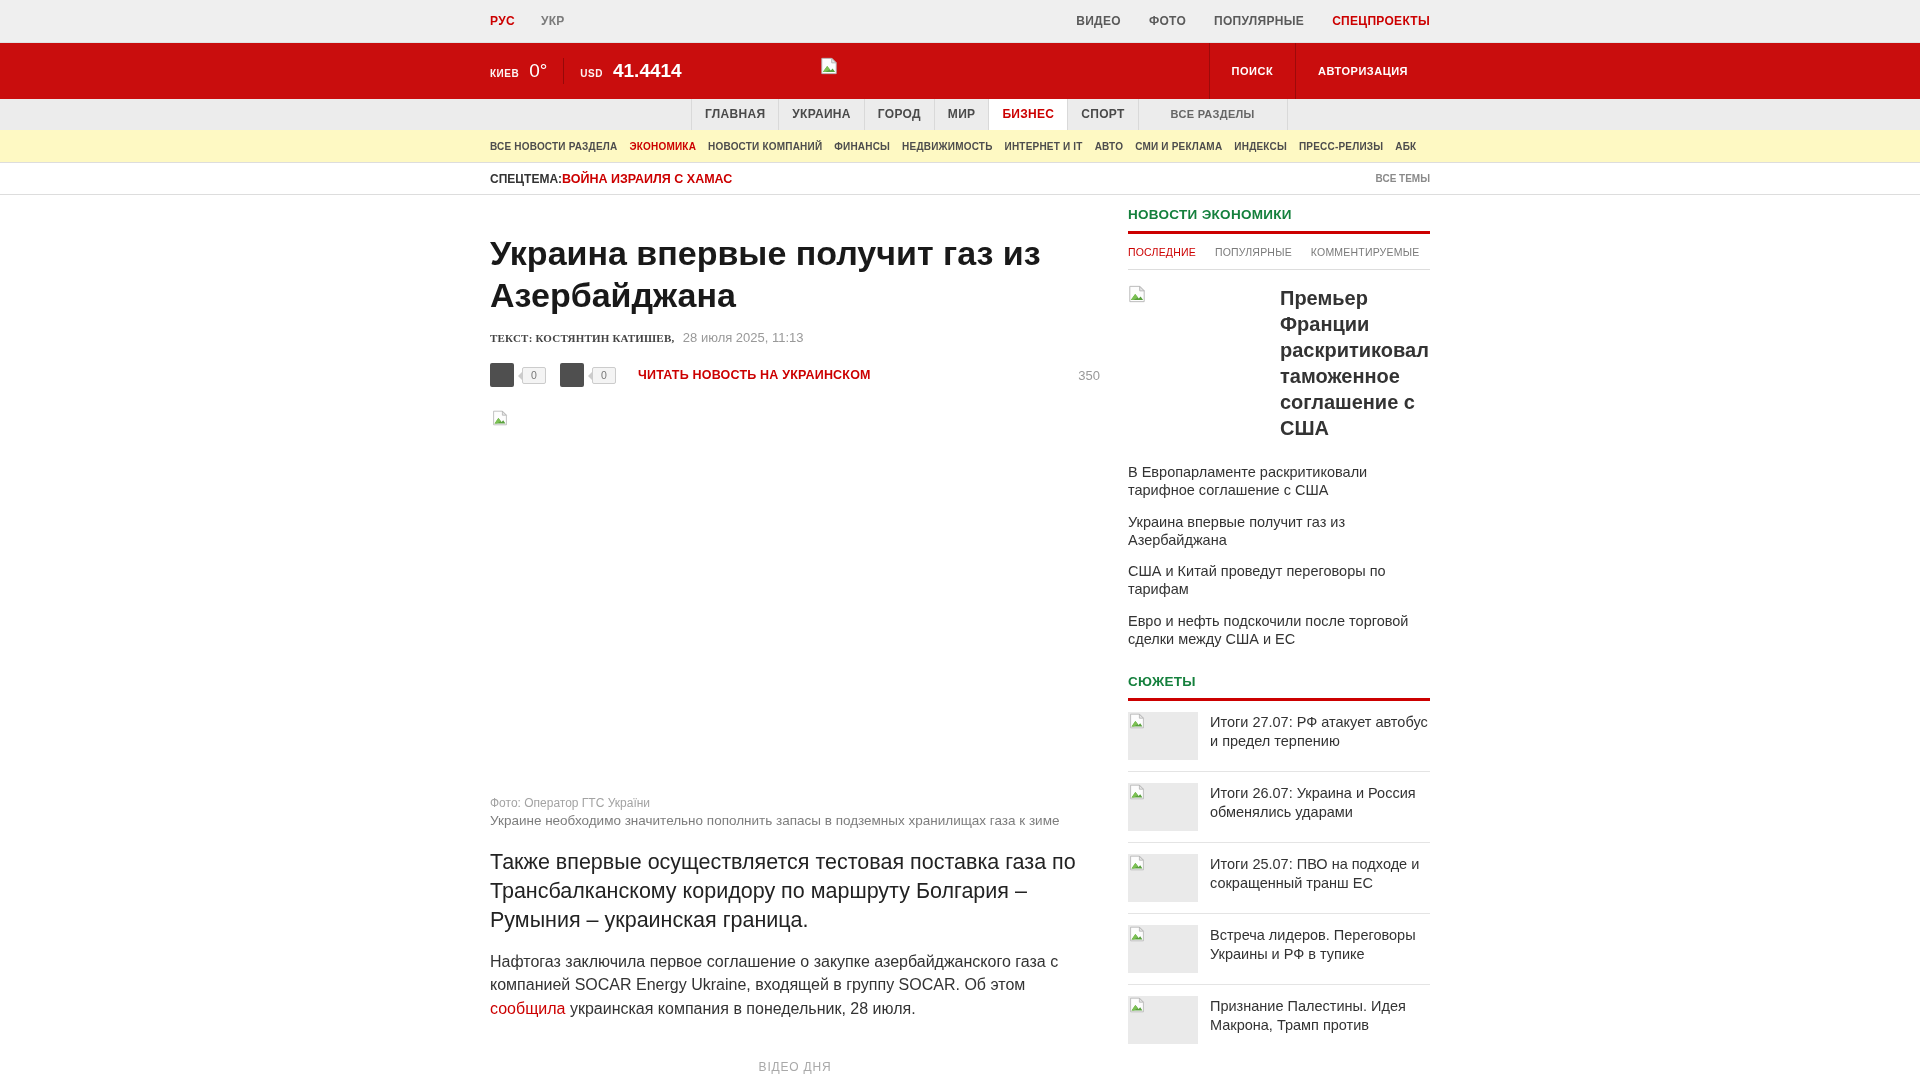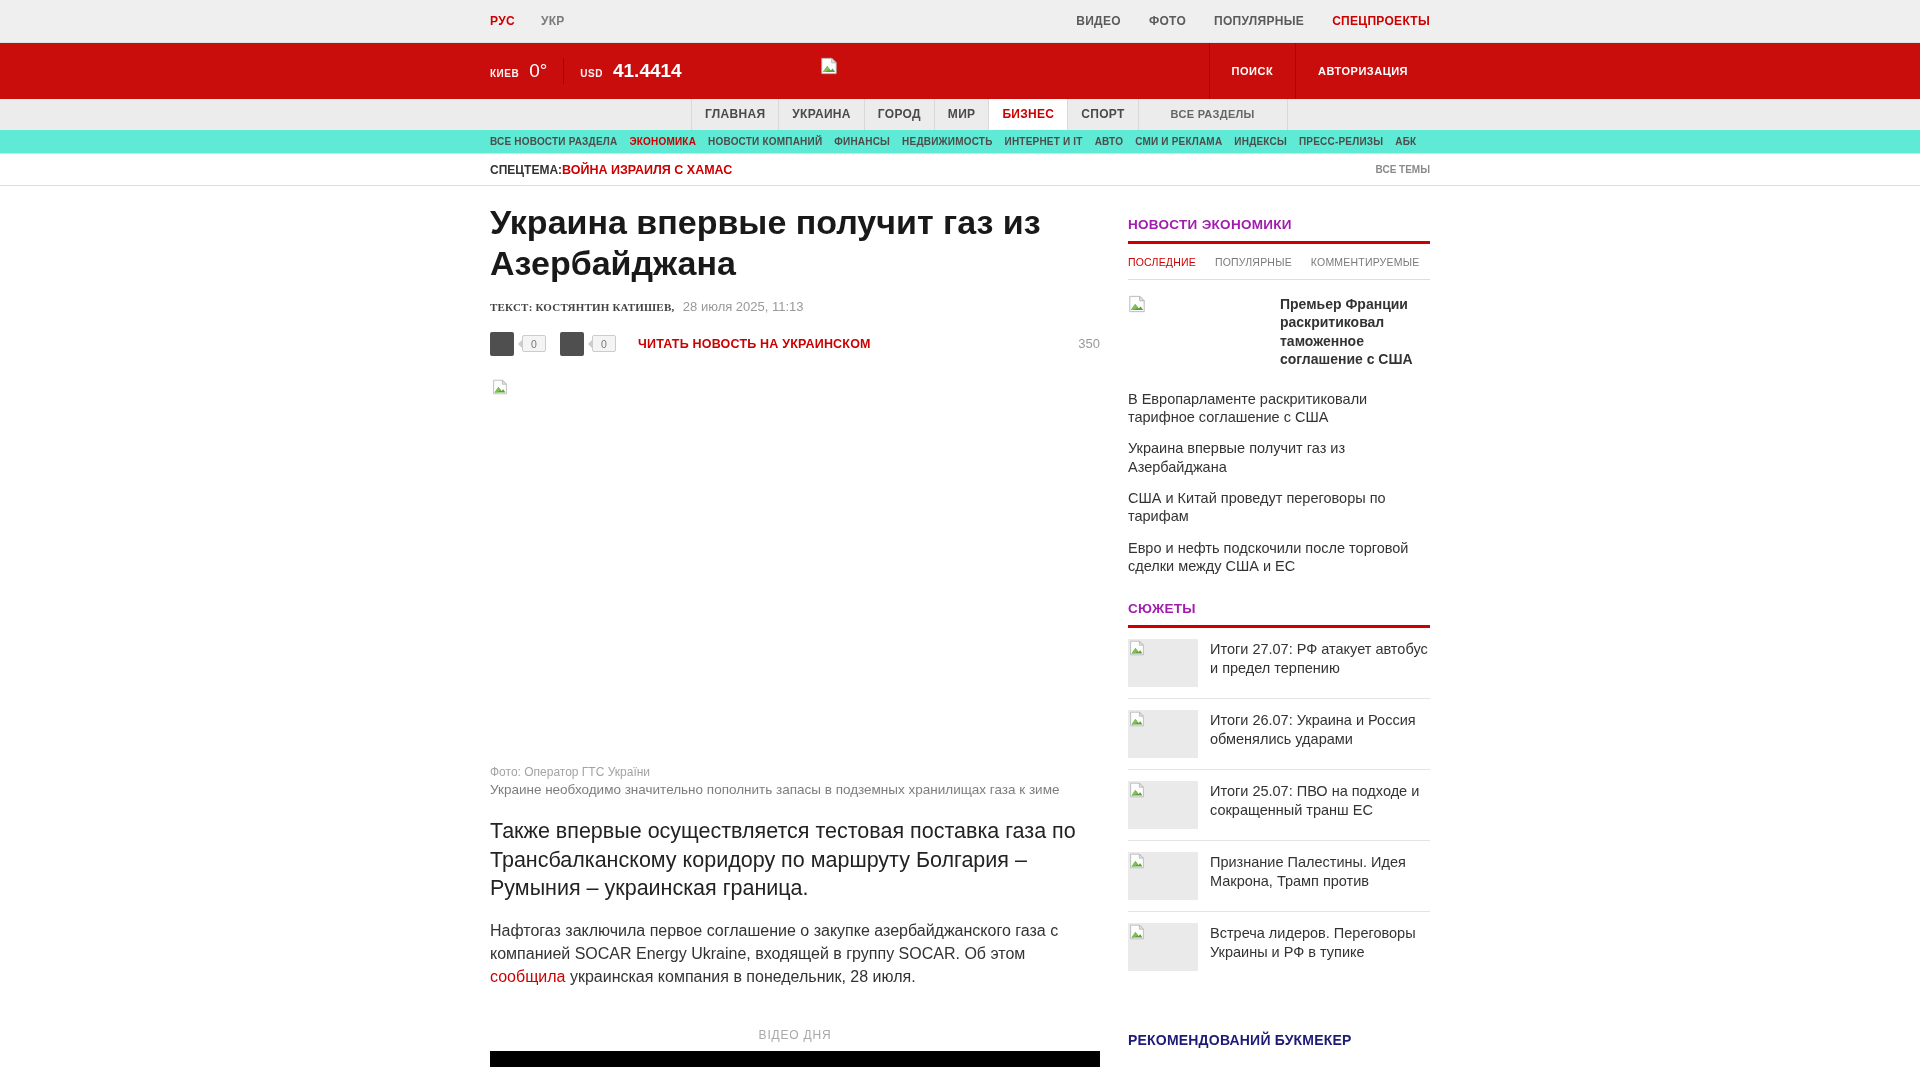--- a/index.html
+++ b/index.html
@@ -31,21 +31,21 @@
   .red-cell { display:flex; align-items:center; justify-content:center; font-size:11px; font-weight:bold; letter-spacing:.5px; border-left:1px solid rgba(0,0,0,.22); padding:0 22px; }
 
   
   .navbar { height:31px; background:#ececec; }
   .nav-inner { display:flex; padding-left:201px; }
   .nav-cell { line-height:31px; padding:0 13px; font-size:12px; font-weight:bold; color:#4a4a4a; border-left:1px solid #d9d9d9; letter-spacing:.3px; }
   .nav-cell.active { background:#fff; color:#cc0000; }
   .nav-cell.all-sections { padding:0 32px; color:#666; font-size:11px; border-right:1px solid #d9d9d9; }
 
   
-  .subnav { height:24px; background:#5eead4; border-bottom:1px solid #ddd; }
+  .subnav { height:33px; background:#fef9c3; border-bottom:1px solid #ddd; }
   .subnav-inner { display:flex; align-items:center; gap:12px; height:100%; }
   .subnav-item { font-size:10px; font-weight:bold; color:#4d4d4d; letter-spacing:.2px; white-space:nowrap; }
   .subnav-item.active { color:#cc0000; }
 
   
   .spectema { height:32px; border-bottom:1px solid #ddd; }
   .spectema-inner { display:flex; align-items:center; height:100%; }
   .spectema-label { font-size:12px; font-weight:bold; color:#333; }
   .spectema-topic { font-size:12.5px; font-weight:bold; color:#cc0000; }
   .all-topics { margin-left:auto; font-size:10px; font-weight:bold; color:#8a8a8a; }
@@ -70,27 +70,27 @@
   .article-image .bi { position:absolute; left:2px; top:2px; }
   .photo-credit { font-size:12px; color:#a3a3a3; margin-bottom:3px; }
   .photo-caption { font-size:13.5px; color:#7d7d7d; margin-bottom:20px; }
   .lead { font-size:21.5px; line-height:1.33; color:#222; margin-bottom:16px; font-weight:normal; }
   .body-text { font-size:16px; line-height:1.45; color:#333; }
   .body-link { color:#cc0000; }
   .video-day { margin-top:40px; text-align:center; font-size:12px; color:#a9a9a9; letter-spacing:.8px; }
   .video-player { margin-top:9px; height:16px; background:#000; width:100%; }
 
   
-  .sb-header { font-size:13.5px; font-weight:bold; color:#a21caf; letter-spacing:.3px; padding-bottom:9px; border-bottom:3px solid #cc0000; }
+  .sb-header { font-size:13.5px; font-weight:bold; color:#15803d; letter-spacing:.3px; padding-bottom:9px; border-bottom:3px solid #cc0000; }
   .sb-tabs { display:flex; gap:19px; margin-top:12px; padding-bottom:11px; border-bottom:1px solid #ddd; }
   .sb-tab { font-size:10.5px; font-weight:normal; color:#7a7a7a; letter-spacing:.2px; }
   .sb-tab.active { color:#cc0000; }
   .featured { display:flex; margin-top:15px; }
   .featured-thumb { width:152px; flex:0 0 152px; position:relative; }
-  .featured-title { font-size:14px; font-weight:bold; line-height:1.3; color:#333; }
+  .featured-title { font-size:20px; font-weight:bold; line-height:1.3; color:#333; }
   .news-list { margin-top:22px; }
   .news-item { display:block; font-size:14.5px; line-height:1.26; color:#333; margin-bottom:13px; }
   .subjects-header { margin-top:26px; }
   .subject-item { display:flex; gap:12px; padding:11px 0; border-bottom:1px solid #e4e4e4; align-items:flex-start; }
   .subject-item:last-child { border-bottom:none; }
   .subject-thumb { width:70px; height:48px; flex:0 0 70px; background:#eaeaea; position:relative; }
   .subject-thumb .bi { position:absolute; left:1px; top:1px; }
   .subject-text { font-size:14.5px; line-height:1.28; color:#333; padding-top:1px; }
   .bookmaker { margin-top:50px; font-size:14px; font-weight:bold; color:#1e1a78; letter-spacing:.2px; }
 
@@ -269,27 +269,27 @@
             </svg>
           </span>
         <span class="subject-text">Итоги 25.07: ПВО на подходе и сокращенный транш ЕС</span>
       </a>
       <a class="subject-item">
         <span class="subject-thumb">
             <svg class="bi small">
               <use href="#broken-img"></use>
             </svg>
           </span>
+        <span class="subject-text">Встреча лидеров. Переговоры Украины и РФ в тупике</span>
+      </a>
+      <a class="subject-item">
+        <span class="subject-thumb">
+            <svg class="bi small">
+              <use href="#broken-img"></use>
+            </svg>
+          </span>
         <span class="subject-text">Признание Палестины. Идея Макрона, Трамп против</span>
       </a>
-      <a class="subject-item">
-        <span class="subject-thumb">
-            <svg class="bi small">
-              <use href="#broken-img"></use>
-            </svg>
-          </span>
-        <span class="subject-text">Встреча лидеров. Переговоры Украины и РФ в тупике</span>
-      </a>
     </div>
 
     <a class="bookmaker" style="display:block">РЕКОМЕНДОВАНИЙ БУКМЕКЕР</a>
   </div>
 </div>
 
 </body></html>

